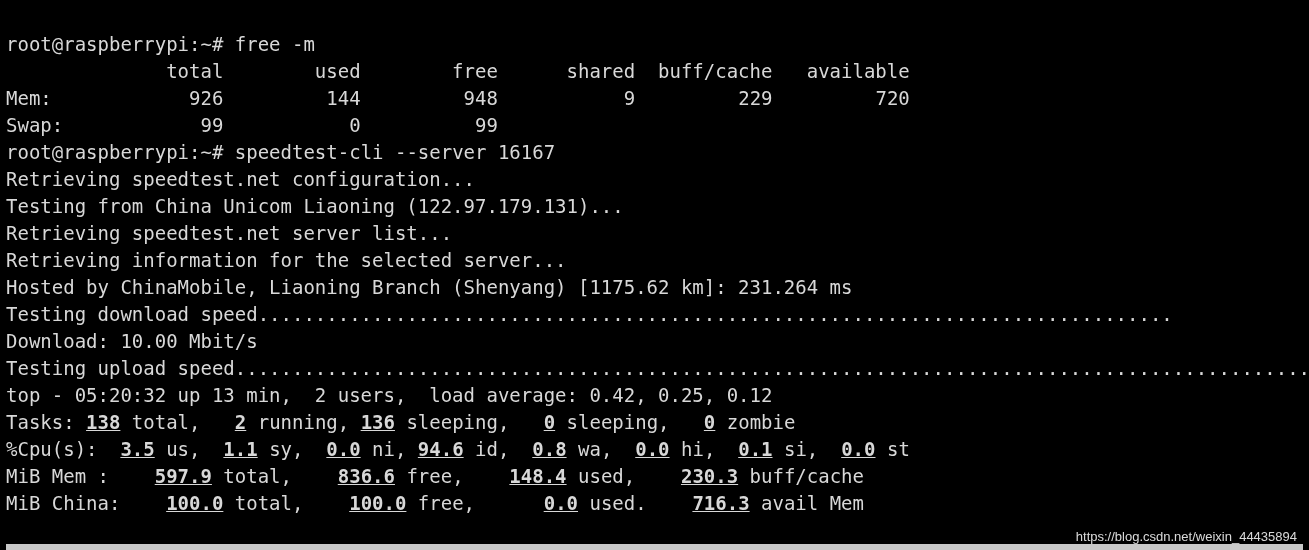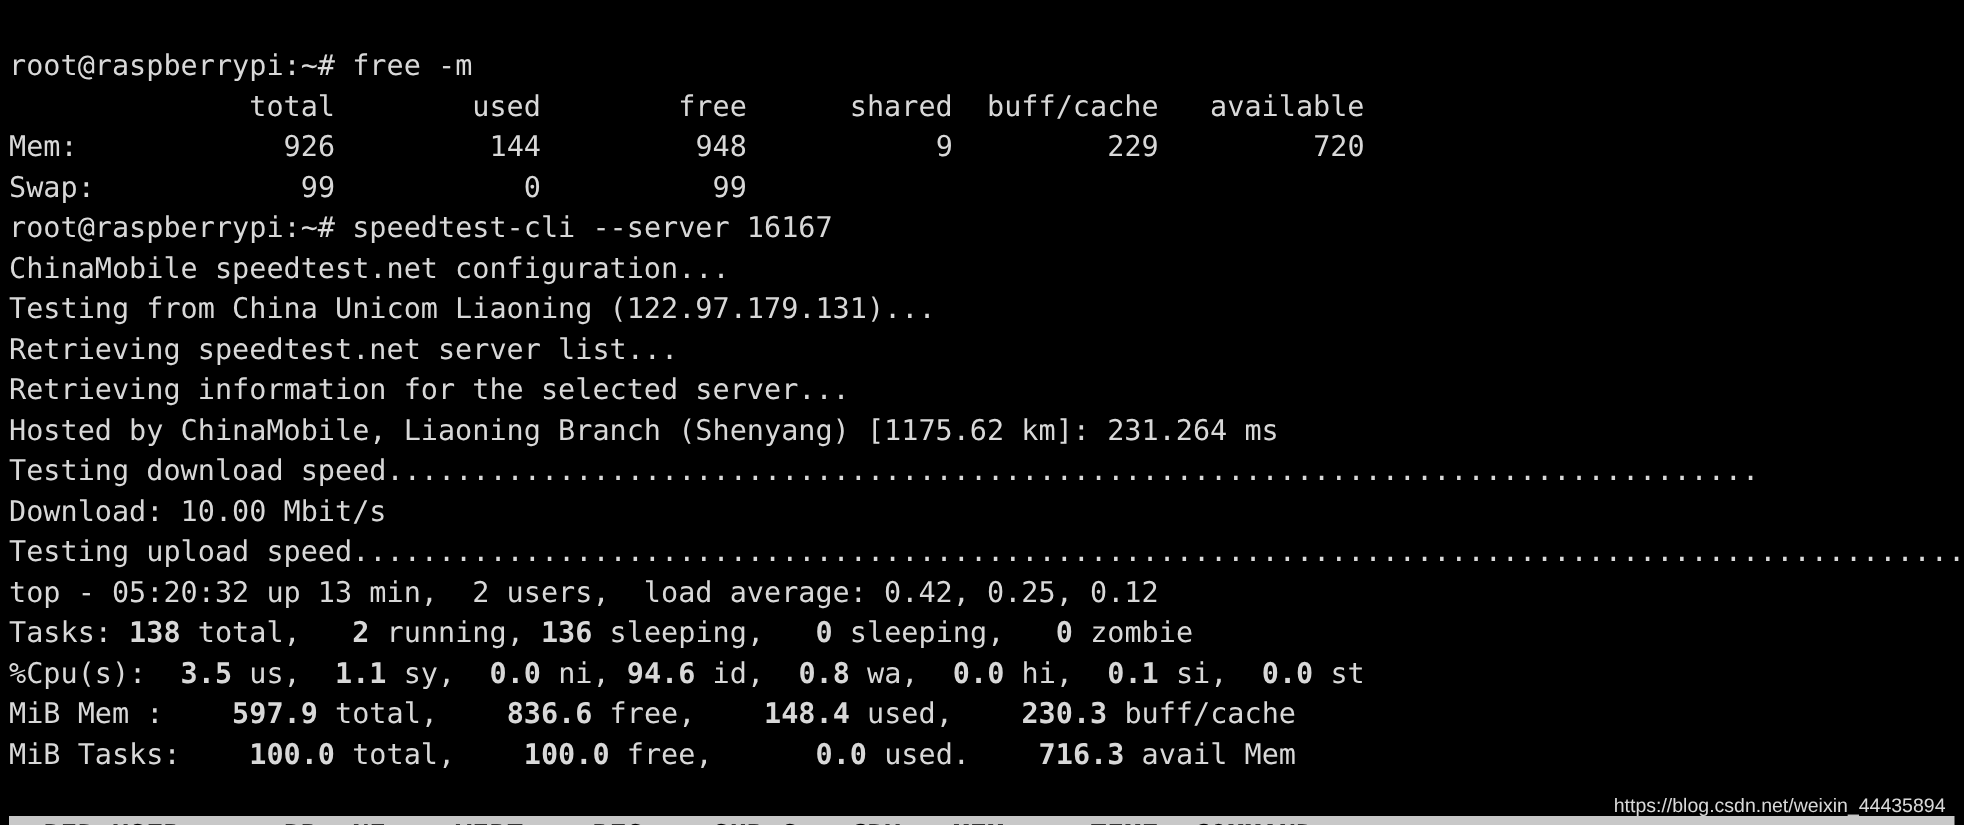--- a/index.html
+++ b/index.html
@@ -12,21 +12,21 @@
   }
   .terminal {
     font-family: "Consolas", "Menlo", "DejaVu Sans Mono", monospace;
     font-size: 19px;
     line-height: 27px;
     color: #d8d8d8;
     white-space: pre;
     padding: 4px 6px;
     letter-spacing: 0;
   }
-  .bold { font-weight: bold; }
+  .bold { font-weight: bold; text-decoration: underline; }
   .header-row {
     background: #c8c8c8;
     color: #000;
     display: inline-block;
     width: 1297px;
     font-weight: bold;
   }
   .watermark {
     position: absolute;
     right: 12px;
@@ -40,30 +40,30 @@
 </style>
 </head>
 <body>
 
 <div class="terminal">
 <span><span>root@raspberrypi:~#</span> <span>free -m</span></span>
 <span>              total        used        free      shared  buff/cache   available</span>
 <span><span>Mem:</span>            <span>926</span>         <span>144</span>         <span>948</span>           <span>9</span>         <span>229</span>         <span>720</span></span>
 <span><span>Swap:</span>            <span>99</span>           <span>0</span>          <span>99</span></span>
 <span><span>root@raspberrypi:~#</span> <span>speedtest-cli --server 16167</span></span>
-<span>ChinaMobile speedtest.net configuration...</span>
+<span>Retrieving speedtest.net configuration...</span>
 <span>Testing from China Unicom Liaoning (122.97.179.131)...</span>
 <span>Retrieving speedtest.net server list...</span>
 <span>Retrieving information for the selected server...</span>
 <span>Hosted by ChinaMobile, Liaoning Branch (Shenyang) [1175.62 km]: 231.264 ms</span>
 <span><span>Testing download speed</span><span>................................................................................</span></span>
 <span>Download: 10.00 Mbit/s</span>
 <span><span>Testing upload speed</span><span>................................................................................................</span></span>
 <span>top - 05:20:32 up 13 min,  2 users,  load average: 0.42, 0.25, 0.12</span>
 <span><span>Tasks: </span><span class="bold">138</span><span> total,   </span><span class="bold">2</span><span> running, </span><span class="bold">136</span><span> sleeping,   </span><span class="bold">0</span><span> sleeping,   </span><span class="bold">0</span><span> zombie</span></span>
 <span><span>%Cpu(s):  </span><span class="bold">3.5</span><span> us,  </span><span class="bold">1.1</span><span> sy,  </span><span class="bold">0.0</span><span> ni, </span><span class="bold">94.6</span><span> id,  </span><span class="bold">0.8</span><span> wa,  </span><span class="bold">0.0</span><span> hi,  </span><span class="bold">0.1</span><span> si,  </span><span class="bold">0.0</span><span> st</span></span>
 <span><span>MiB Mem :    </span><span class="bold">597.9</span><span> total,    </span><span class="bold">836.6</span><span> free,    </span><span class="bold">148.4</span><span> used,    </span><span class="bold">230.3</span><span> buff/cache</span></span>
-<span><span>MiB Tasks:    </span><span class="bold">100.0</span><span> total,    </span><span class="bold">100.0</span><span> free,      </span><span class="bold">0.0</span><span> used.    </span><span class="bold">716.3</span><span> avail Mem</span></span>
+<span><span>MiB China:    </span><span class="bold">100.0</span><span> total,    </span><span class="bold">100.0</span><span> free,      </span><span class="bold">0.0</span><span> used.    </span><span class="bold">716.3</span><span> avail Mem</span></span>
 
 <span class="header-row">  PID USER      PR  NI    VIRT    RES    SHR S  %CPU  %MEM     TIME+ COMMAND                                            </span>
 </div>
 
 <div class="watermark">https://blog.csdn.net/weixin_44435894</div>
 
 </body></html>

